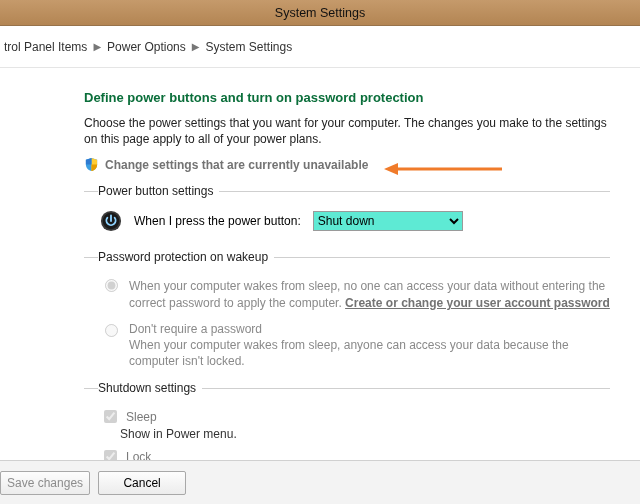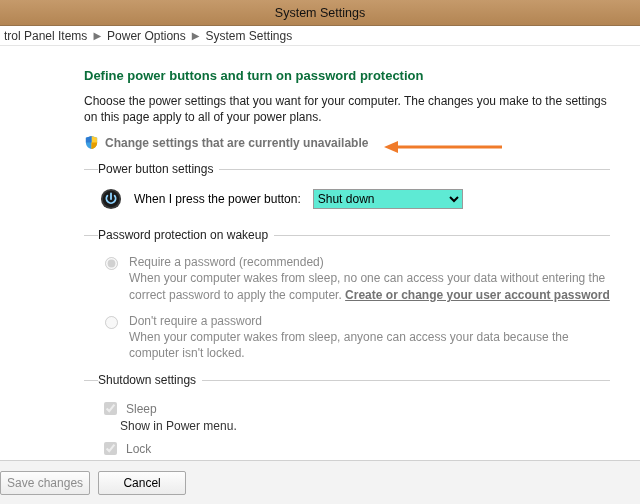--- a/index.html
+++ b/index.html
@@ -1,18 +1,18 @@
 <!DOCTYPE html>
 <html><head>
 <meta charset="utf-8">
 <style>
   * { box-sizing: border-box; font-family: "Segoe UI", Tahoma, sans-serif; }
   html,body { margin:0; padding:0; background:#fff; width:640px; height:504px; overflow:hidden; font-size:12px; color:#000; }
   .titlebar { height:26px; background:linear-gradient(#c59a6b,#b38553); border-bottom:1px solid #97724a; text-align:center; line-height:26px; font-size:12.5px; color:#111; }
-  .breadcrumb { height:20px; border-bottom:1px solid #e5e5e5; display:flex; align-items:center; padding-left:4px; gap:4px; color:#333; font-size:12px; }
+  .breadcrumb { height:42px; border-bottom:1px solid #e5e5e5; display:flex; align-items:center; padding-left:4px; gap:4px; color:#333; font-size:12px; }
   .crumb { color:#333; }
   .crumb-sep { color:#777; font-size:10px; margin:0 2px; }
   .content { padding:14px 30px 0 84px; }
   h1.page-title { color:#0a6e3a; font-size:13px; font-weight:600; margin:8px 0 6px; }
   .intro { color:#222; margin:10px 0 10px; line-height:1.35; }
   .change-row { display:flex; align-items:center; gap:6px; margin-bottom:12px; position:relative; }
   .shield { width:15px; height:15px; }
   a.link { color:#737373; text-decoration:none; cursor:pointer;font-weight:bold; }
   a.link.under { text-decoration:underline; }
   .arrow { position:absolute; left:300px; top:3px; pointer-events:none; }
@@ -81,21 +81,20 @@
         <option>Shut down</option>
       </select>
     </div>
   </fieldset>
 
   <fieldset class="group">
     <legend>Password protection on wakeup</legend>
     <div class="opt opt-disabled">
       <input type="radio" checked="" disabled="" style="">
       <div class="opt-body">
-        <div class="opt-title">Require a password (recommended)</div>
         <div class="opt-desc">
           <span>When your computer wakes from sleep, no one can access your data without entering the correct password to apply the computer. </span><a class="link under">Create or change your user account password</a>
         </div>
       </div>
     </div>
     <div class="opt opt-disabled" style="margin-top:8px;">
       <input type="radio" disabled="" style="">
       <div class="opt-body">
         <div class="opt-title">Don't require a password</div>
         <div class="opt-desc">When your computer wakes from sleep, anyone can access your data because the computer isn't locked.</div>

